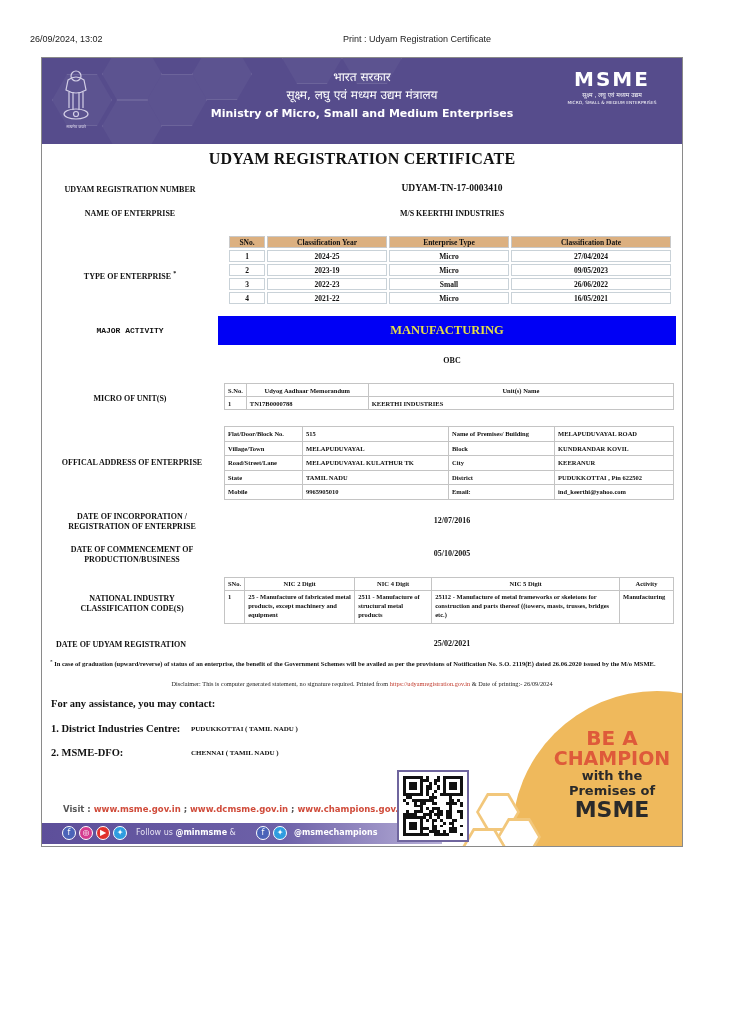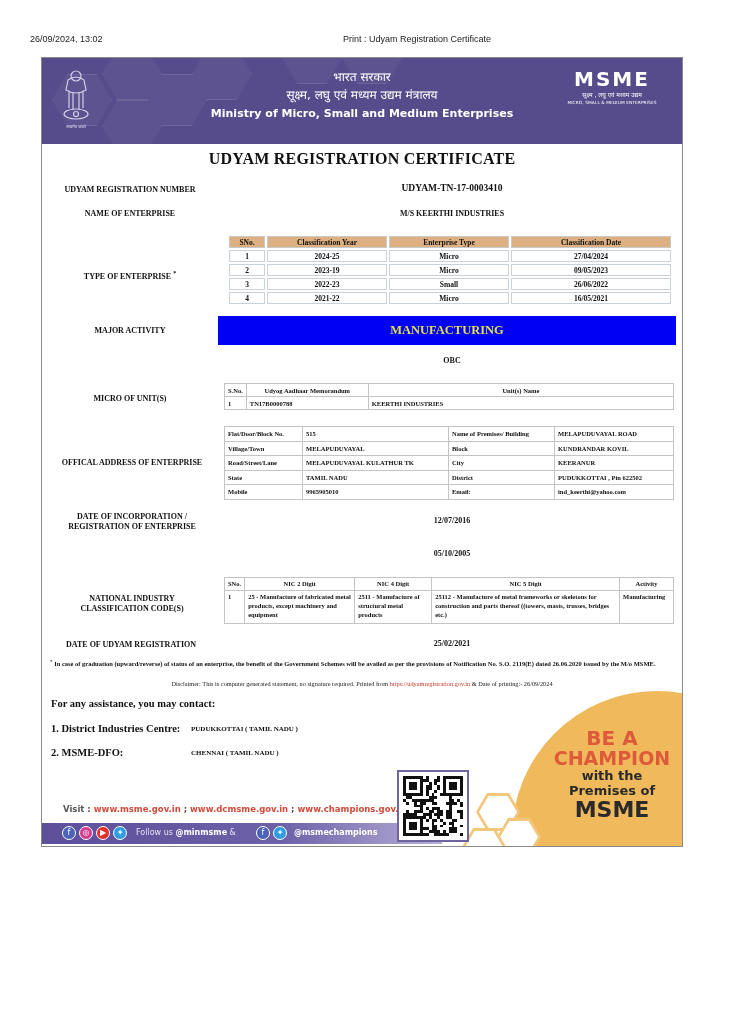--- a/index.html
+++ b/index.html
@@ -168,21 +168,21 @@
       </tr>
       <tr>
         <td>4</td>
         <td>2021-22</td>
         <td>Micro</td>
         <td>16/05/2021</td>
       </tr>
     </tbody>
   </table>
 
-  <div class="lbl" style="left:8px;top:268px;width:160px;">MAJOR ACTIVITY</div>
+  <div class="lbl" style="left:8px;top:268px;width:160px;font-family:Liberation Mono, monospace;">MAJOR ACTIVITY</div>
   <div class="activity-bar">MANUFACTURING</div>
 
   <div class="val" style="left:290px;top:298px;width:240px;font-size:8px;">OBC</div>
 
   <div class="lbl" style="left:8px;top:336px;width:160px;">MICRO OF UNIT(S)</div>
   <table class="unit-table">
     <thead>
       <tr>
         <th style="width:20px;">S.No.</th>
         <th style="width:122px;">Udyog Aadhaar Memorandum</th>
@@ -233,20 +233,24 @@
       </tr>
     </tbody>
   </table>
 
   <div class="lbl" style="left:6px;top:454px;width:168px;">
     <div>DATE OF INCORPORATION /</div>
     <div>REGISTRATION OF ENTERPRISE</div>
   </div>
   <div class="val" style="left:290px;top:458px;width:240px;font-size:8px;">12/07/2016</div>
 
+  <div class="lbl" style="left:6px;top:487px;width:168px;">
+    <div>DATE OF COMMENCEMENT OF</div>
+    <div>PRODUCTION/BUSINESS</div>
+  </div>
   <div class="val" style="left:290px;top:491px;width:240px;font-size:8px;">05/10/2005</div>
 
   <div class="lbl" style="left:6px;top:536px;width:168px;">
     <div>NATIONAL INDUSTRY</div>
     <div>CLASSIFICATION CODE(S)</div>
   </div>
   <table class="nic-table">
     <thead>
       <tr>
         <th style="width:18px;">SNo.</th>
@@ -260,21 +264,21 @@
       <tr>
         <td>1</td>
         <td>25 - Manufacture of fabricated metal products, except machinery and equipment</td>
         <td>2511 - Manufacture of structural metal products</td>
         <td>25112 - Manufacture of metal frameworks or skeletons for construction and parts thereof ((towers, masts, trusses, bridges etc.)</td>
         <td>Manufacturing</td>
       </tr>
     </tbody>
   </table>
 
-  <div class="lbl" style="left:24px;top:582px;text-align:center;">DATE OF UDYAM REGISTRATION</div>
+  <div class="lbl" style="left:14px;top:582px;text-align:center;">DATE OF UDYAM REGISTRATION</div>
   <div class="val" style="left:290px;top:581px;width:240px;font-size:8px;">25/02/2021</div>
 
   <div class="footnote" style="top:570px;"></div>
   <div class="footnote" style="top:599px;">
     <sup>*</sup>
     <span>In case of graduation (upward/reverse) of status of an enterprise, the benefit of the Government Schemes will be availed as per the provisions of Notification No. S.O. 2119(E) dated 26.06.2020 issued by the M/o MSME.</span>
   </div>
   <div class="disclaimer" style="top:622px;">
     <span>Disclaimer: This is computer generated statement, no signature required. Printed from </span><span class="link">https://udyamregistration.gov.in</span><span> &amp; Date of printing:- 26/09/2024</span>
   </div>

